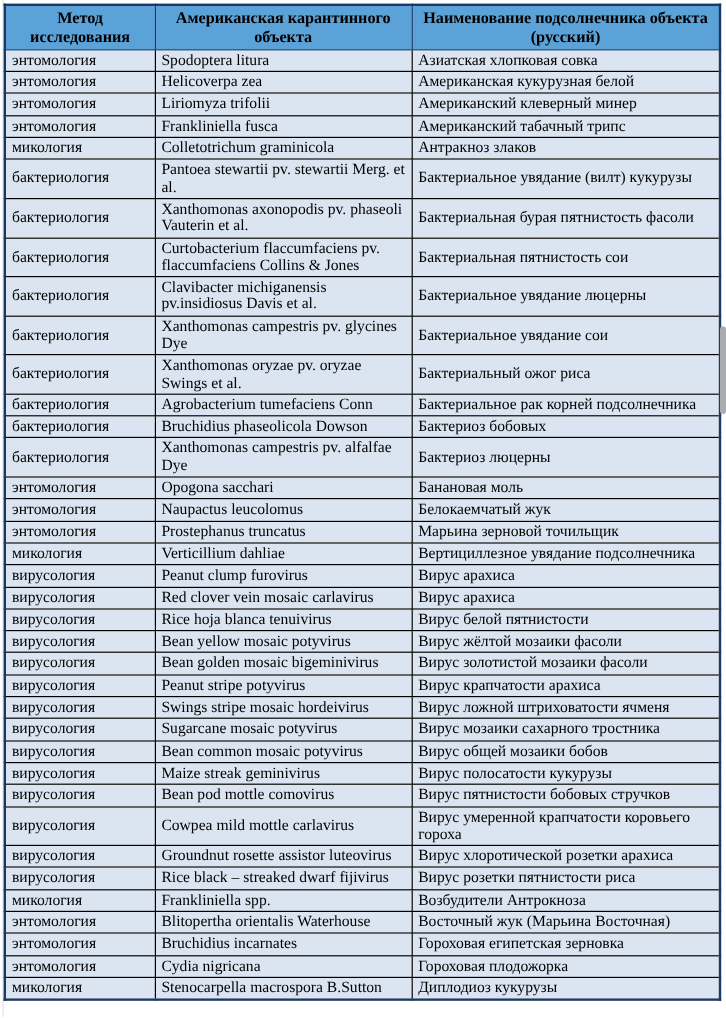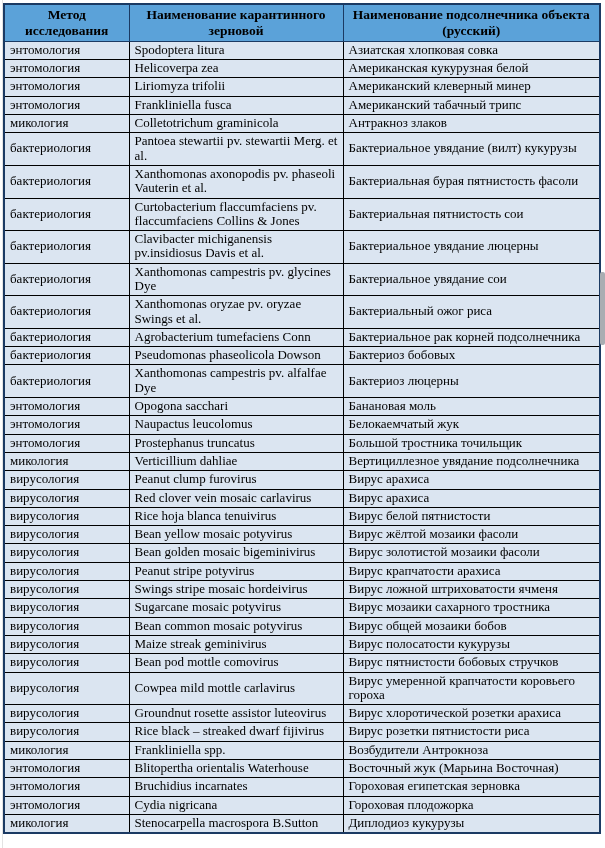--- a/index.html
+++ b/index.html
@@ -75,21 +75,21 @@
 
   <table class="quarantine">
     <colgroup>
       <col class="c-method">
       <col class="c-latin">
       <col class="c-russian">
     </colgroup>
     <thead>
       <tr>
         <th>Метод исследования</th>
-        <th>Наименование карантинного зерновой</th>
+        <th>Американская карантинного объекта</th>
         <th>Наименование подсолнечника объекта (русский)</th>
       </tr>
     </thead>
     <tbody>
         <tr>
           <td>энтомология</td>
           <td>Spodoptera litura</td>
           <td>Азиатская хлопковая совка</td>
         </tr>
         <tr>
@@ -142,42 +142,42 @@
           <td>Xanthomonas oryzae pv. oryzae Swings et al.</td>
           <td>Бактериальный ожог риса</td>
         </tr>
         <tr>
           <td>бактериология</td>
           <td>Agrobacterium tumefaciens Conn</td>
           <td>Бактериальное рак корней подсолнечника</td>
         </tr>
         <tr>
           <td>бактериология</td>
-          <td>Pseudomonas phaseolicola Dowson</td>
+          <td>Bruchidius phaseolicola Dowson</td>
           <td>Бактериоз бобовых</td>
         </tr>
         <tr>
           <td>бактериология</td>
           <td>Xanthomonas campestris pv. alfalfae Dye</td>
           <td>Бактериоз люцерны</td>
         </tr>
         <tr>
           <td>энтомология</td>
           <td>Opogona sacchari</td>
           <td>Банановая моль</td>
         </tr>
         <tr>
           <td>энтомология</td>
           <td>Naupactus leucolomus</td>
           <td>Белокаемчатый жук</td>
         </tr>
         <tr>
           <td>энтомология</td>
           <td>Prostephanus truncatus</td>
-          <td>Большой тростника точильщик</td>
+          <td>Марьина зерновой точильщик</td>
         </tr>
         <tr>
           <td>микология</td>
           <td>Verticillium dahliae</td>
           <td>Вертициллезное увядание подсолнечника</td>
         </tr>
         <tr>
           <td>вирусология</td>
           <td>Peanut clump furovirus</td>
           <td>Вирус арахиса</td>

